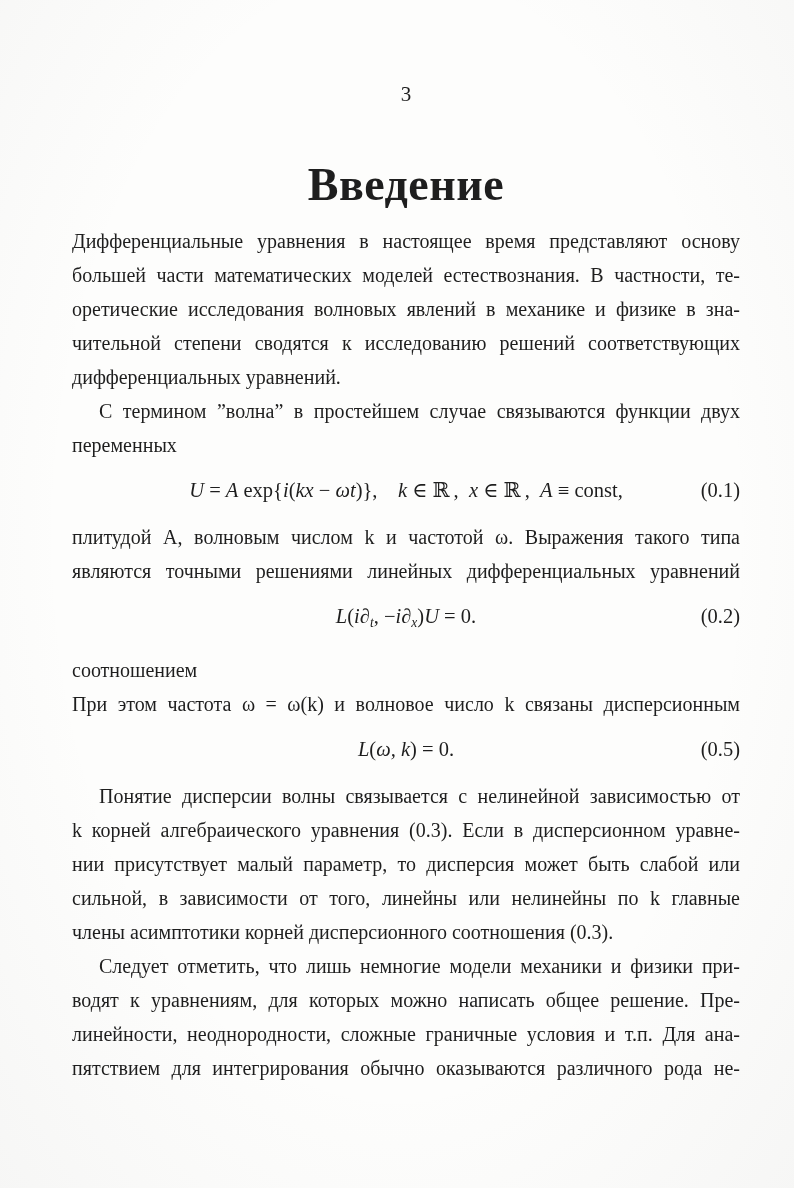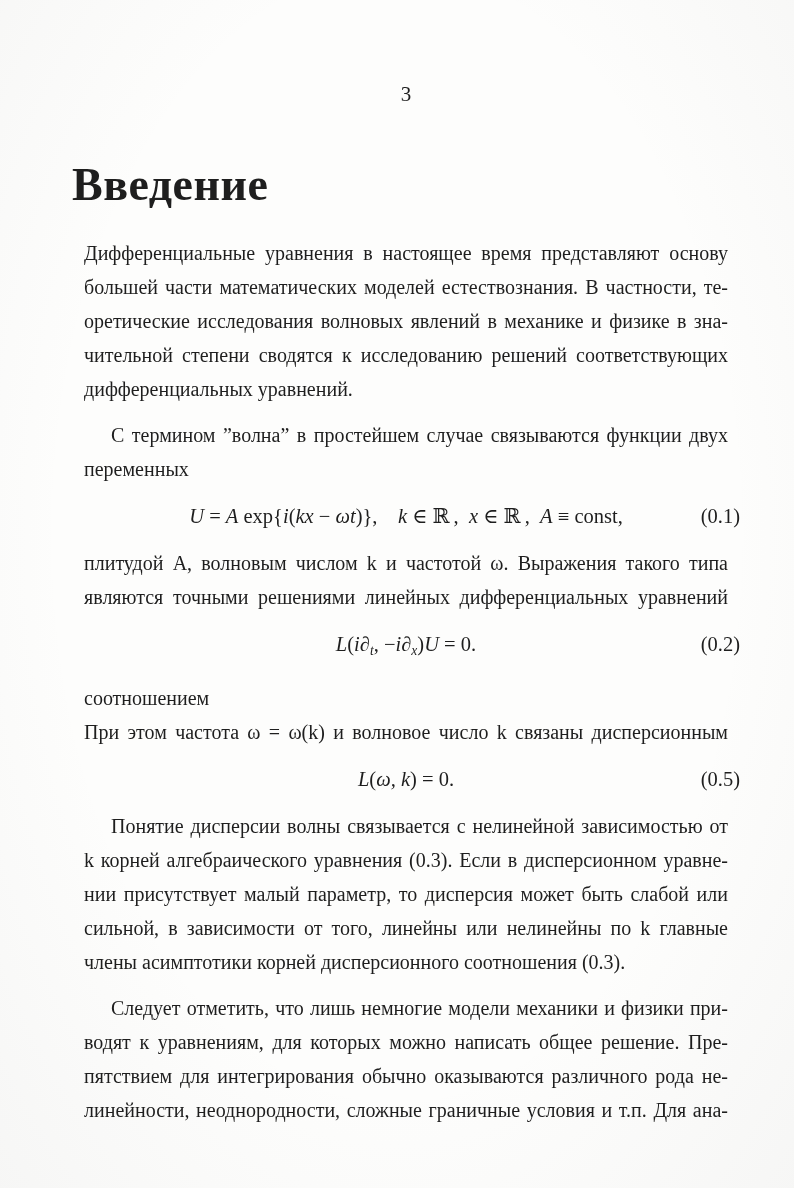--- a/index.html
+++ b/index.html
@@ -25,35 +25,35 @@
     width: 668px;
     text-align: center;
     font-size: 21px;
     line-height: 24px;
   }
   .chapter-title {
     position: absolute;
     top: 128px;
     left: 72px;
     width: 668px;
-    text-align: left;
+    text-align: center;
     font-size: 46px;
     line-height: 52px;
     font-weight: 600;
     letter-spacing: 0.5px;
   }
   .body-text {
     position: absolute;
     top: 224px;
     left: 72px;
     width: 668px;
     font-size: 20px;
     line-height: 34px;
   }
-  .paragraph { margin: 12px; }
+  .paragraph { margin: 0; }
   .line {
     text-align: justify;
     text-align-last: justify;
     white-space: normal;
   }
   .line.last {
     text-align: justify;
     text-align-last: left;
   }
   .paragraph.indent .line:first-child { text-indent: 27px; }
@@ -133,18 +133,18 @@
       <div class="line">Понятие дисперсии волны связывается с нелинейной зависимостью от</div>
       <div class="line">k корней алгебраического уравнения (0.3). Если в дисперсионном уравне-</div>
       <div class="line">нии присутствует малый параметр, то дисперсия может быть слабой или</div>
       <div class="line">сильной, в зависимости от того, линейны или нелинейны по k главные</div>
       <div class="line last">члены асимптотики корней дисперсионного соотношения (0.3).</div>
     </div>
 
     <div class="paragraph indent">
       <div class="line">Следует отметить, что лишь немногие модели механики и физики при-</div>
       <div class="line">водят к уравнениям, для которых можно написать общее решение. Пре-</div>
+      <div class="line">линейности, неоднородности, сложные граничные условия и т.п. Для ана-</div>
       <div class="line">пятствием для интегрирования обычно оказываются различного рода не-</div>
-      <div class="line">линейности, неоднородности, сложные граничные условия и т.п. Для ана-</div>
     </div>
 
   </div>
 </div>
 
 </body></html>

